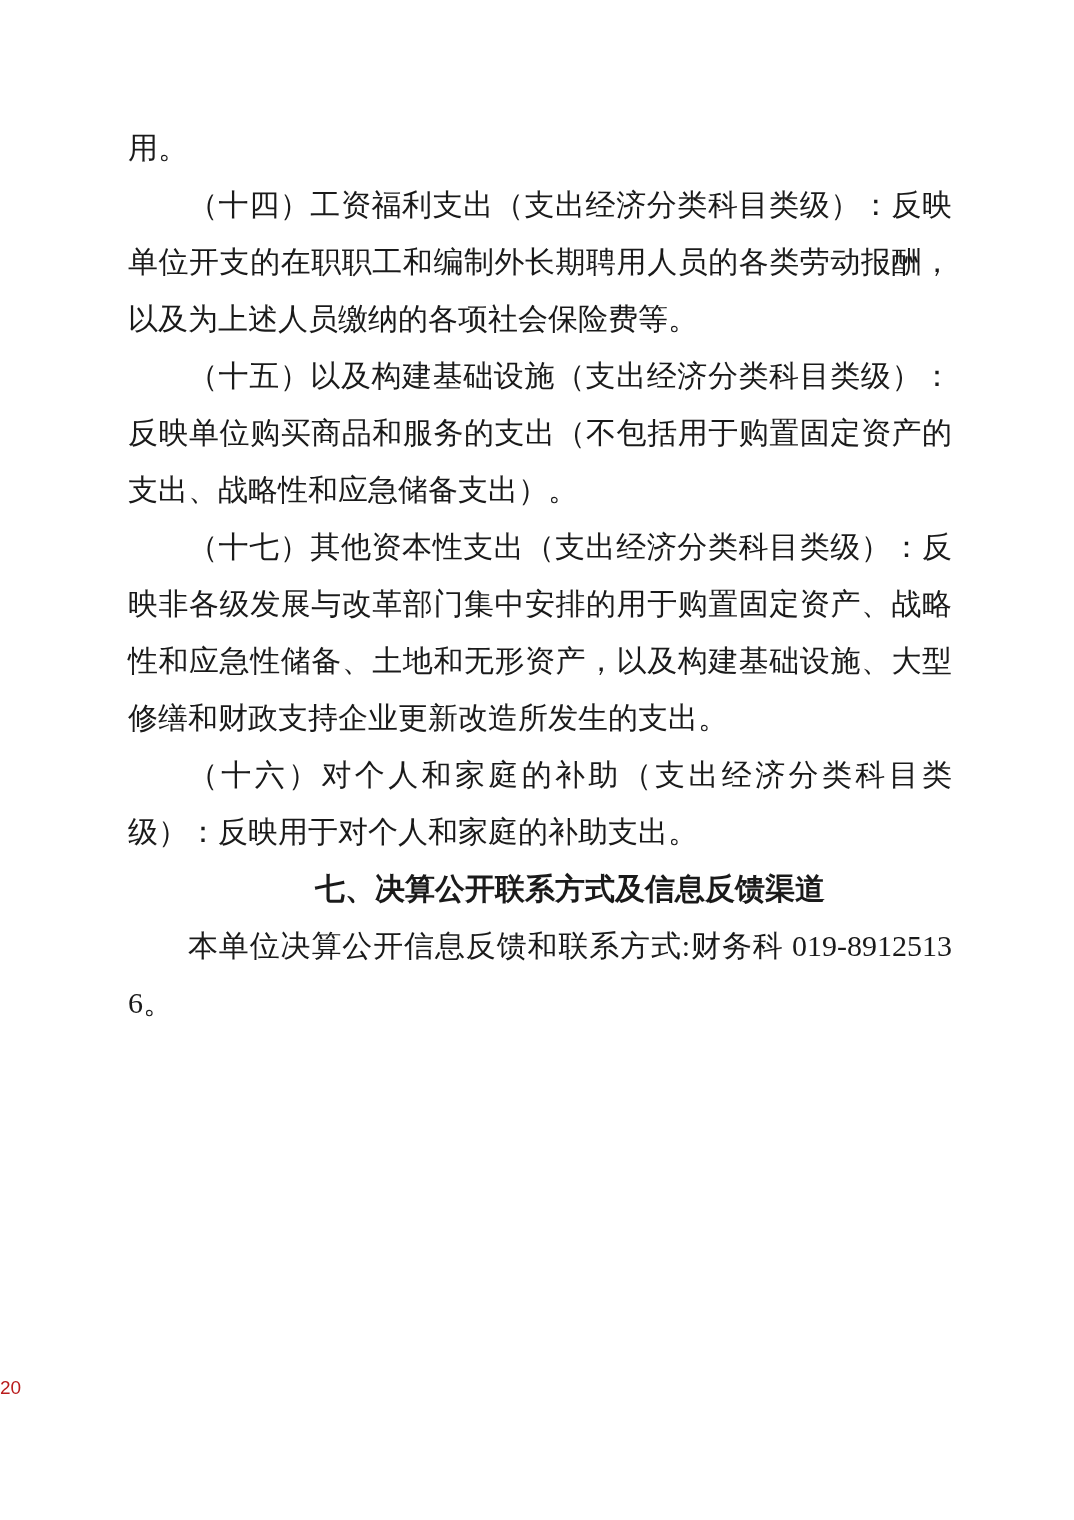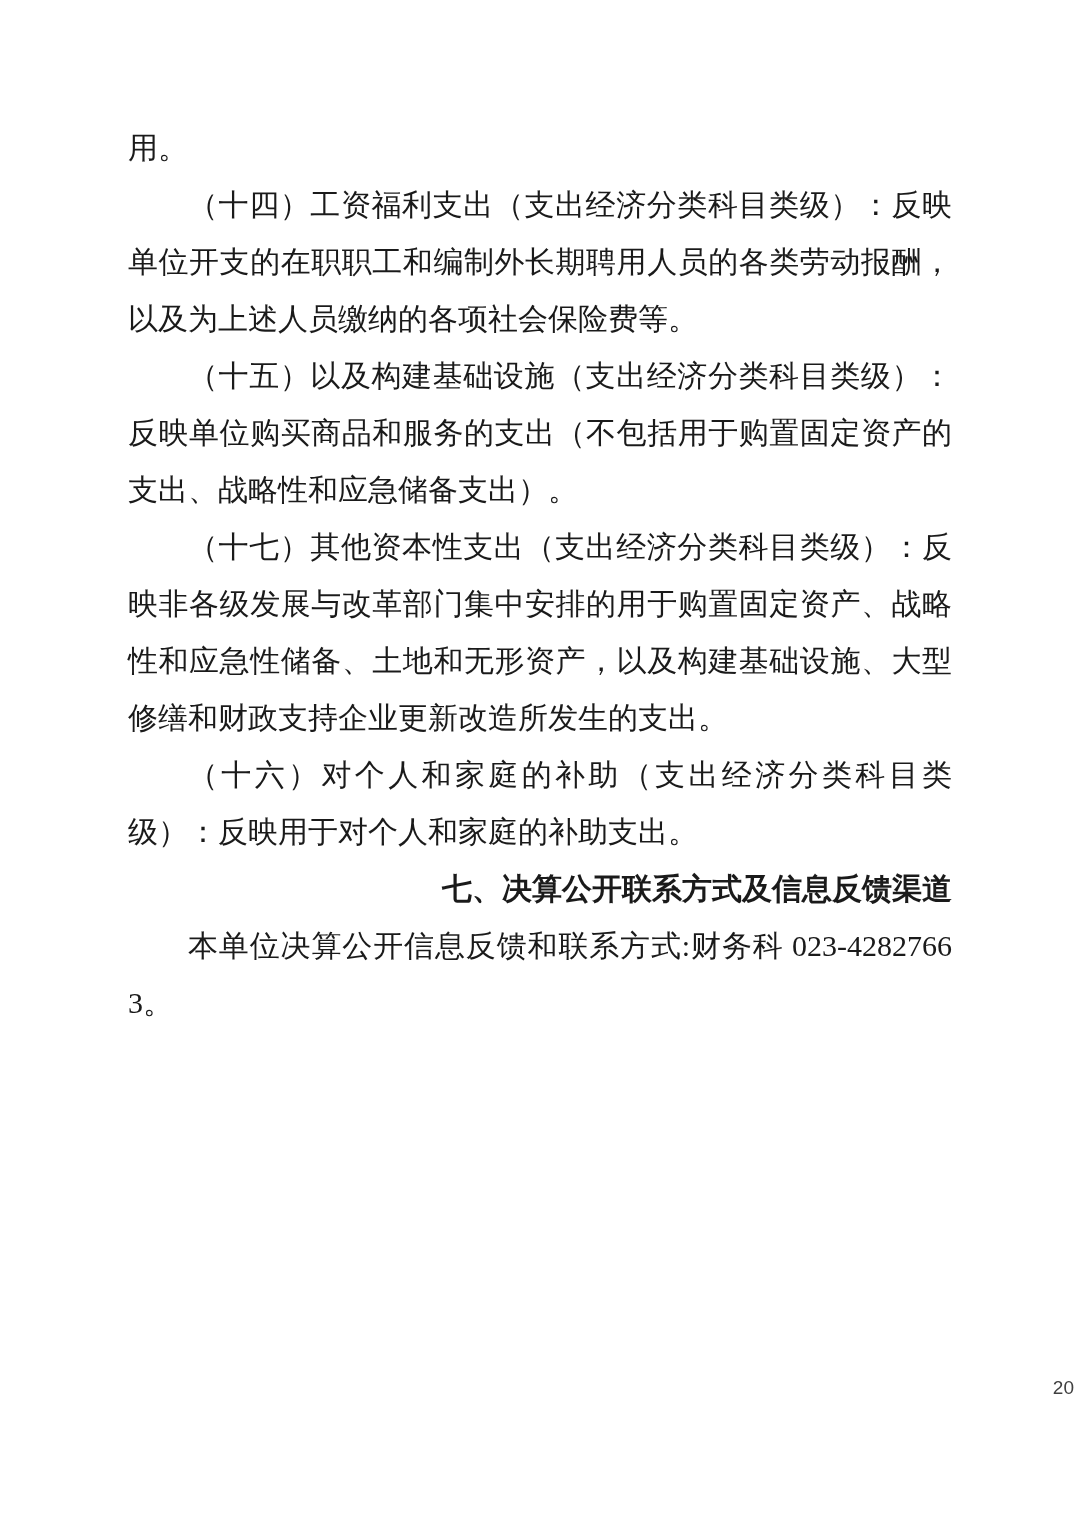--- a/index.html
+++ b/index.html
@@ -33,31 +33,31 @@
   }
   .sec-title {
     font-weight: normal;
   }
   .heading {
     font-size: 30px;
     line-height: 57px;
     text-indent: 60px;
     font-weight: bold;
     font-family: "Liberation Sans", "DejaVu Sans", sans-serif;
-    text-align: right;
+    text-align: center;
   }
   .page-number {
     position: absolute;
     left: 0;
     right: 0;
     top: 1376px;
-    text-align: right;
+    text-align: left;
     font-size: 19px;
     line-height: 24px;
-    color: #404040;
+    color: #b91c1c;
     font-family: "Liberation Sans", "DejaVu Sans", sans-serif;
   }
 </style>
 </head>
 <body>
 
 <div class="page">
   <div class="content">
 
     <p class="para noindent">用。</p>
@@ -65,18 +65,18 @@
     <p class="para"><span class="sec-title">（十四）工资福利支出（支出经济分类科目类级）：</span><span>反映单位开支的在职职工和编制外长期聘用人员的各类劳动报酬，以及为上述人员缴纳的各项社会保险费等。</span></p>
 
     <p class="para"><span class="sec-title">（十五）以及构建基础设施（支出经济分类科目类级）：</span><span>反映单位购买商品和服务的支出（不包括用于购置固定资产的支出、战略性和应急储备支出）。</span></p>
 
     <p class="para"><span class="sec-title">（十七）其他资本性支出（支出经济分类科目类级）：</span><span>反映非各级发展与改革部门集中安排的用于购置固定资产、战略性和应急性储备、土地和无形资产，以及构建基础设施、大型修缮和财政支持企业更新改造所发生的支出。</span></p>
 
     <p class="para"><span class="sec-title">（十六）对个人和家庭的补助（支出经济分类科目类级）：</span><span>反映用于对个人和家庭的补助支出。</span></p>
 
     <p class="heading">七、决算公开联系方式及信息反馈渠道</p>
 
-    <p class="para">本单位决算公开信息反馈和联系方式:财务科 023-42827663。</p>
+    <p class="para">本单位决算公开信息反馈和联系方式:财务科 019-89125136。</p>
 
   </div>
 
   <div class="page-number">20</div>
 </div>
 
 </body></html>

